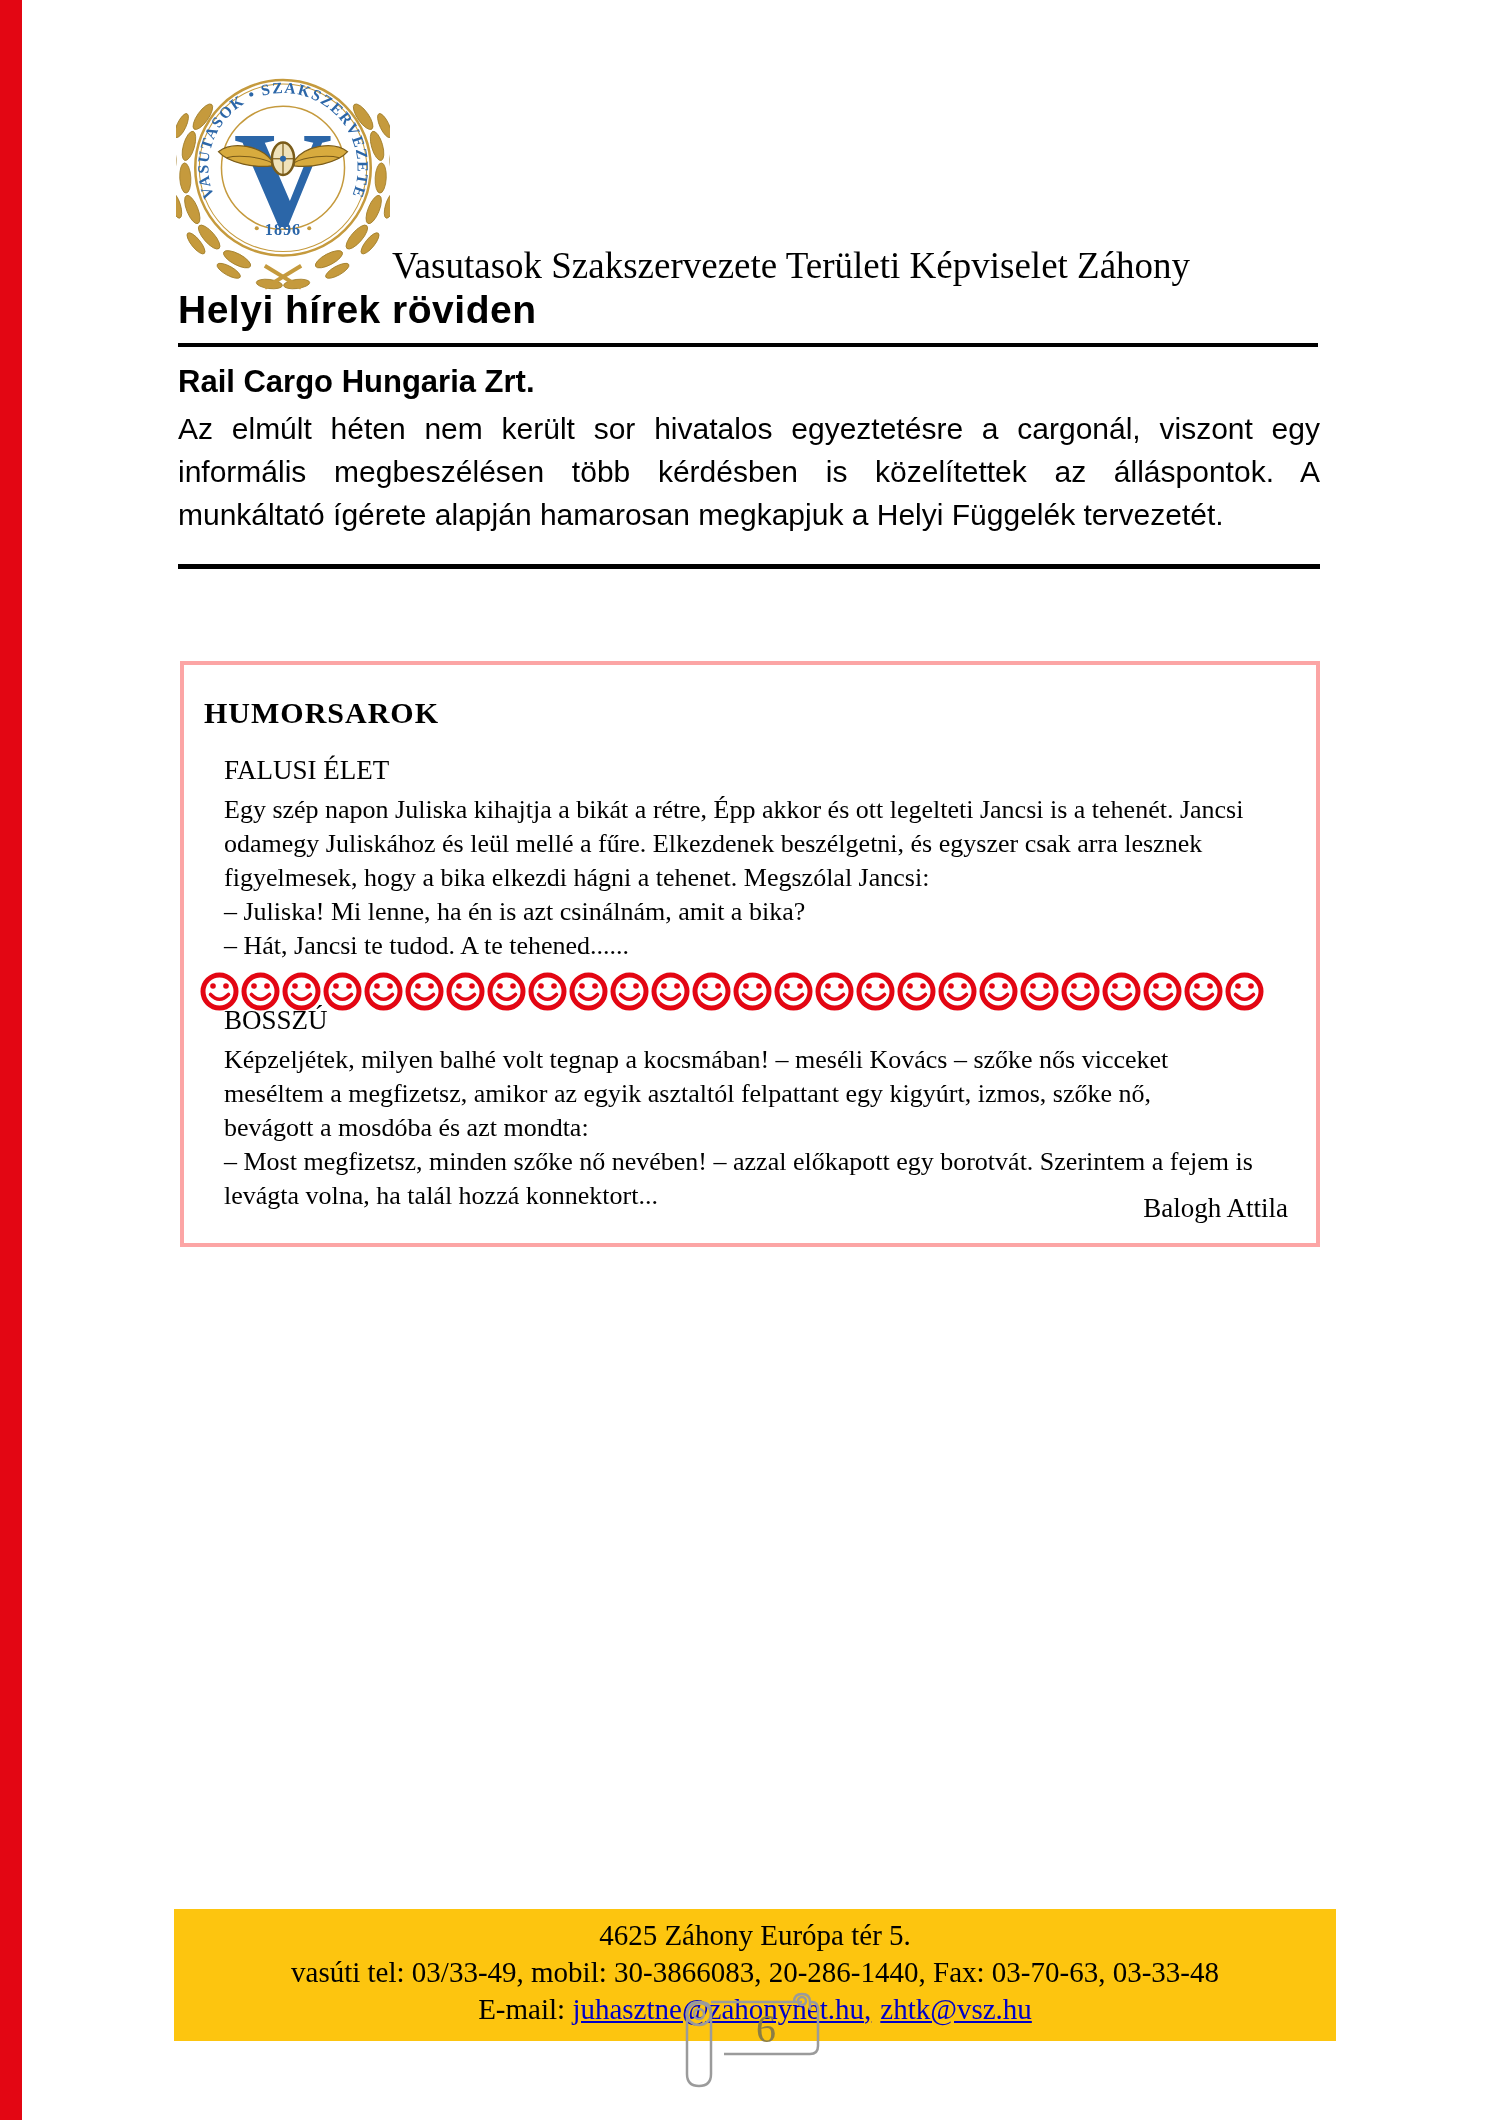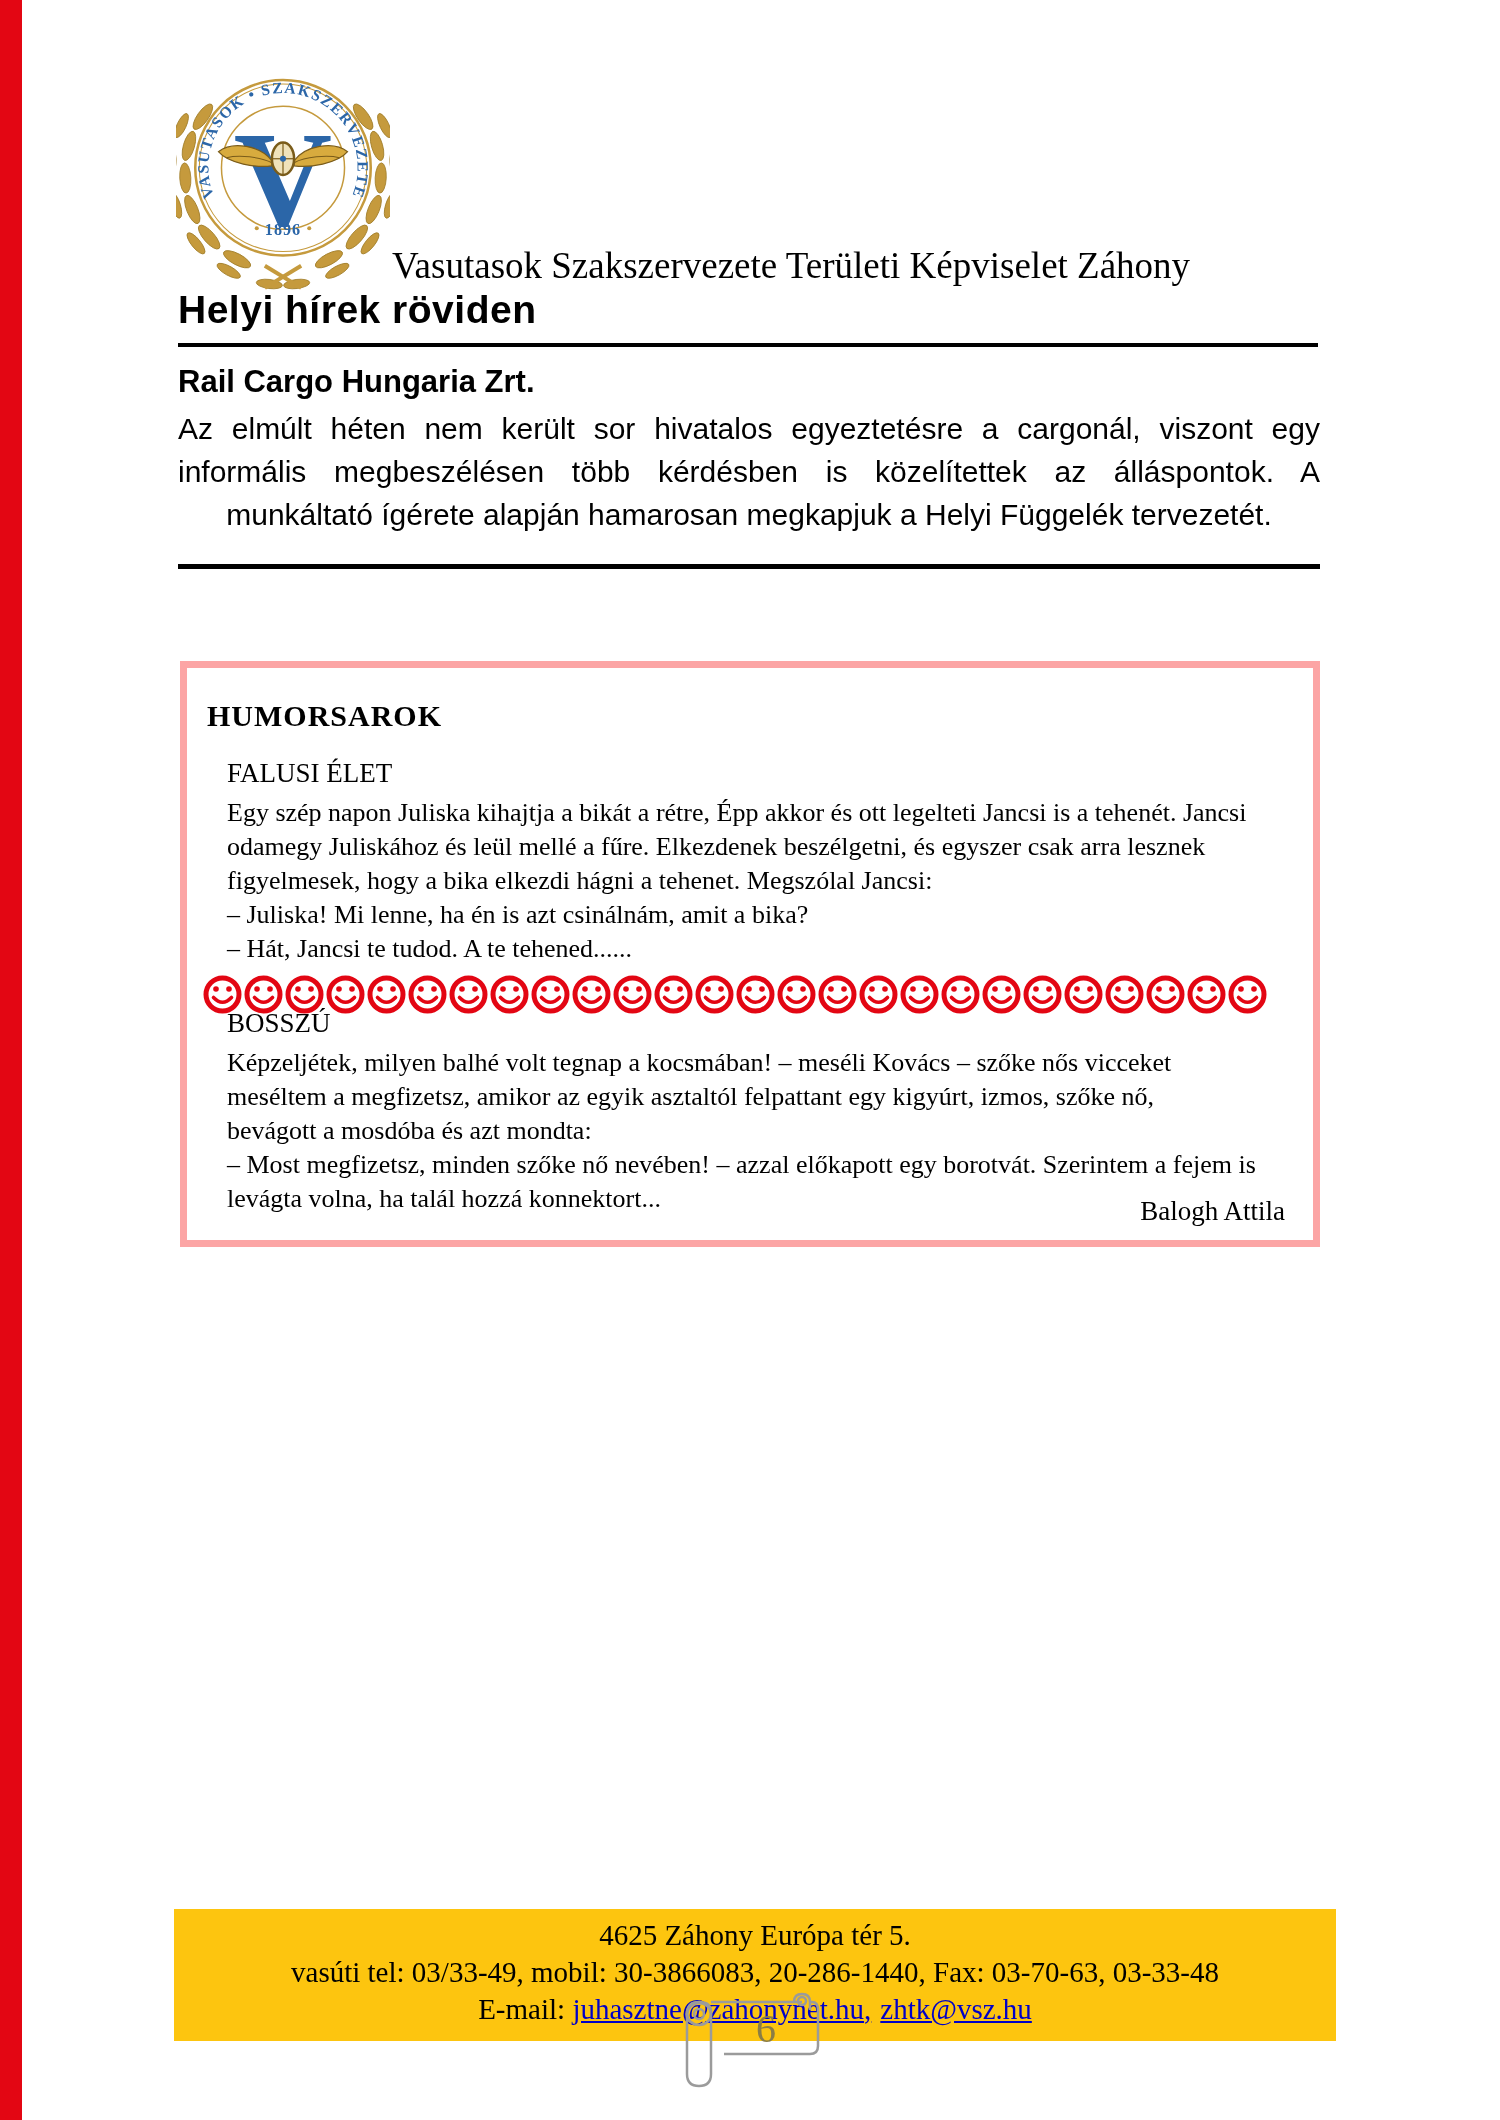--- a/index.html
+++ b/index.html
@@ -13,25 +13,25 @@
   
   #org-title{left:392px;top:244px;font-size:37px;white-space:nowrap;}
   #page-heading{left:178px;top:288px;font-family:"Liberation Sans",sans-serif;
     font-weight:bold;font-size:39px;letter-spacing:.5px;white-space:nowrap;}
   #heading-rule{left:178px;top:343px;width:1140px;height:4px;background:#000;}
   
   #news-title{left:178px;top:364px;font-family:"Liberation Sans",sans-serif;
     font-weight:bold;font-size:31px;white-space:nowrap;}
   #news-body{left:178px;top:407px;width:1142px;font-family:"Liberation Sans",sans-serif;
     font-size:30px;line-height:43px;}
-  #news-body .news-line{width:100%;text-align:center;}
+  #news-body .news-line{width:100%;}
   #news-body .news-line.just{text-align:justify;text-align-last:justify;}
   #section-divider{left:178px;top:564px;width:1142px;height:5px;background:#000;}
   
-  #humor-box{left:180px;top:661px;width:1140px;height:586px;border:7px solid #fca5a5;
+  #humor-box{left:180px;top:661px;width:1140px;height:586px;border:4px solid #fca5a5;
     box-sizing:border-box;overflow:hidden;}
   #humor-box-title{left:20px;top:31px;font-size:30px;font-weight:bold;letter-spacing:1px;}
   .joke{position:absolute;left:20px;white-space:nowrap;margin-left:20px;}
   #joke-1{top:90px;}
   #joke-2{top:340px;}
   .joke-title{font-size:27px;height:40px;}
   .joke-line{font-size:26px;height:34px;}
   #smiley-row{left:15px;top:306px;display:flex;gap:0px;}
   #smiley-row span{display:inline-block;width:41px;height:41px;}
   #signature{position:absolute;right:28px;top:528px;font-size:27px;}

